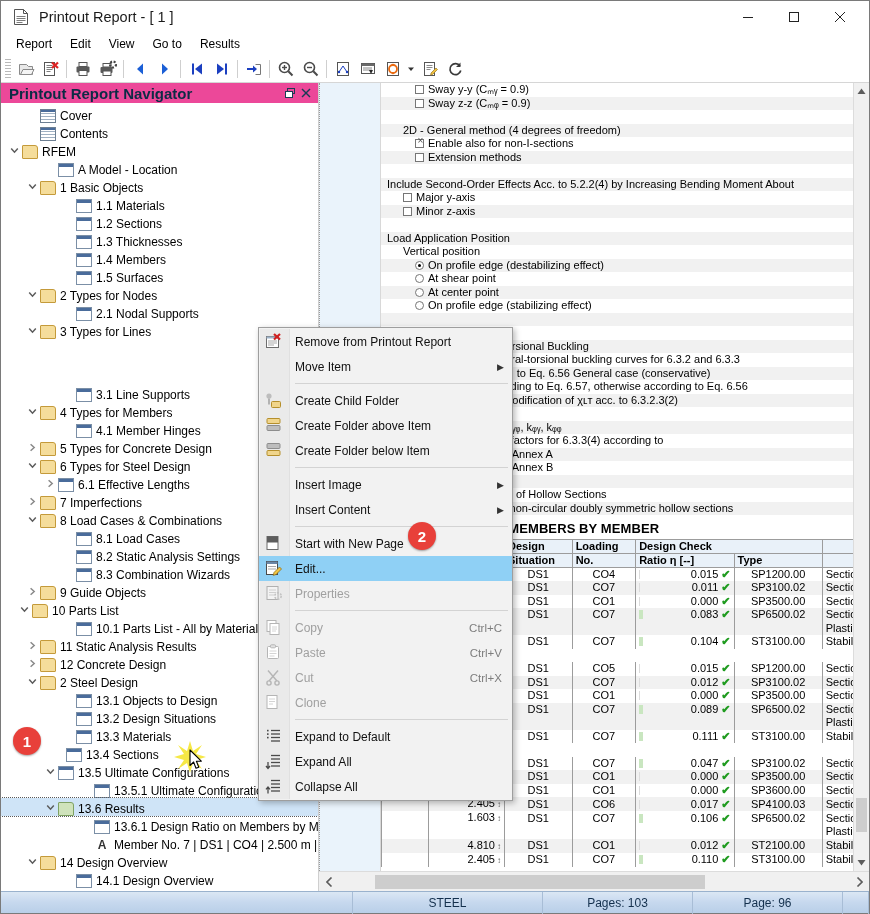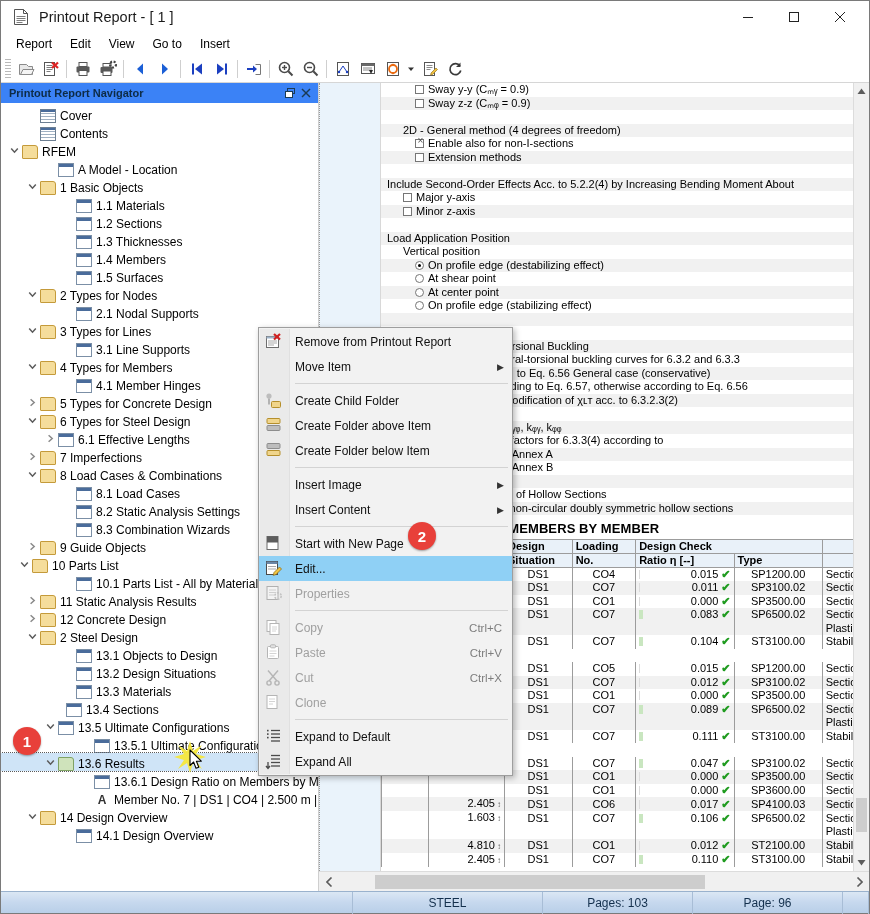--- a/index.html
+++ b/index.html
@@ -98,25 +98,25 @@
   .nav-panel {
     width: 317px;
     flex: 0 0 317px;
     display: flex;
     flex-direction: column;
     background: #ffffff;
     min-height: 0;
   }
   .nav-header {
     height: 20px;
-    background: #3b82f6;
+    background: #ec4899;
     display: flex;
     align-items: center;
     padding: 0 4px 0 8px;
-    font-size: 11px;
+    font-size: 15px;
     font-weight: bold;
     color: #0d2b45;
     flex: 0 0 20px;
   }
   .nav-header .sp { flex: 1; }
   .nav-header .hbtn {
     width: 16px; height: 16px;
     display:flex; align-items:center; justify-content:center;
     color: #1b3b55;
     font-size: 12px;
@@ -451,21 +451,21 @@
           <line x1="11" y1="1" x2="1" y2="11" stroke="#222"></line>
         </svg>
     </div>
   </div>
 
   <div class="menubar">
     <div class="mi">Report</div>
     <div class="mi">Edit</div>
     <div class="mi">View</div>
     <div class="mi">Go to</div>
-    <div class="mi">Insert</div>
+    <div class="mi">Results</div>
   </div>
 
   <div class="toolbar">
     <div class="tb-grip"></div>
 
     <div class="tbbtn">
       <svg width="18" height="18" viewBox="0 0 18 18">
         <path d="M2.5 4.5h7l2 2h4v8h-13z" fill="#e9e9e9" stroke="#8a8a8a"></path>
         <path d="M3.5 14.5l2.5-5h11l-2.5 5z" fill="#f5f5f5" stroke="#8a8a8a"></path>
       </svg>
@@ -697,21 +697,21 @@
           </div>
           <div class="trow" style="padding-left: 24px;">
             <span class="twist">
               <svg width="9" height="9" viewBox="0 0 9 9">
                 <path d="M1.2 2.6 L4.5 6.2 L7.8 2.6" fill="none" stroke="#5c5c5c" stroke-width="1.5"></path>
               </svg>
             </span>
             <span class="ico ic-folder"></span>
             <span>3 Types for Lines</span>
           </div>
-          <div class="trow" style="padding-left: 60px;">
+          <div class="trow" style="padding-left: 60px; margin-top: 45px;">
             <span class="twist"></span>
             <span class="ico ic-table"></span>
             <span>3.1 Line Supports</span>
           </div>
           <div class="trow" style="padding-left: 24px;">
             <span class="twist">
               <svg width="9" height="9" viewBox="0 0 9 9">
                 <path d="M1.2 2.6 L4.5 6.2 L7.8 2.6" fill="none" stroke="#5c5c5c" stroke-width="1.5"></path>
               </svg>
             </span>
@@ -1362,20 +1362,32 @@
             <g stroke="#4a4a4a" stroke-width="1.3">
               <line x1="6" y1="2.5" x2="15" y2="2.5"></line>
               <line x1="6" y1="6" x2="15" y2="6"></line>
               <line x1="6" y1="9.5" x2="15" y2="9.5"></line>
               <line x1="6" y1="13" x2="15" y2="13"></line>
             </g>
             <path d="M3 9 L3 15 M1 13 L3 15.4 L5 13" stroke="#4a4a4a" stroke-width="1.3" fill="none"></path>
           </svg></span>
         <span class="lbl">Expand All</span>
       </div>
+      <div class="ctxitem">
+        <span class="ci-ico"><svg width="18" height="17" viewBox="0 0 18 17">
+            <g stroke="#4a4a4a" stroke-width="1.3">
+              <line x1="6" y1="2.5" x2="15" y2="2.5"></line>
+              <line x1="6" y1="6" x2="15" y2="6"></line>
+              <line x1="6" y1="9.5" x2="15" y2="9.5"></line>
+              <line x1="6" y1="13" x2="15" y2="13"></line>
+            </g>
+            <path d="M3 15.4 L3 9.4 M1 11.4 L3 9 L5 11.4" stroke="#4a4a4a" stroke-width="1.3" fill="none"></path>
+          </svg></span>
+        <span class="lbl">Collapse All</span>
+      </div>
     </div>
 
   <div class="badge" id="badge1" style="left: 12px; top: 726px;">1</div>
   <div class="badge" id="badge2" style="left: 407px; top: 521px;">2</div>
 
   <div class="click-star" style="left:172px; top:739px;">
     <svg width="34" height="34" viewBox="0 0 34 34">
       <path d="M17 1 L20 11 L29 5 L23 14 L33 17 L23 20 L29 29 L20 23 L17 33 L14 23 L5 29 L11 20 L1 17 L11 14 L5 5 L14 11 Z" fill="#f5e73c" opacity=".95"></path>
     </svg>
   </div>

